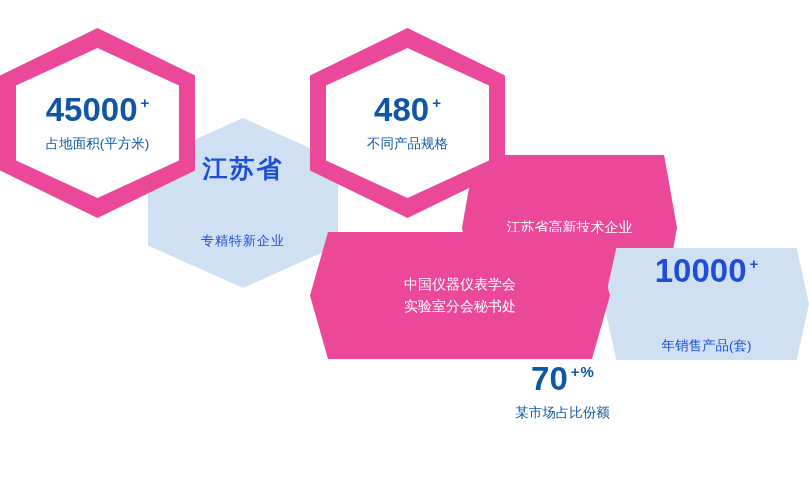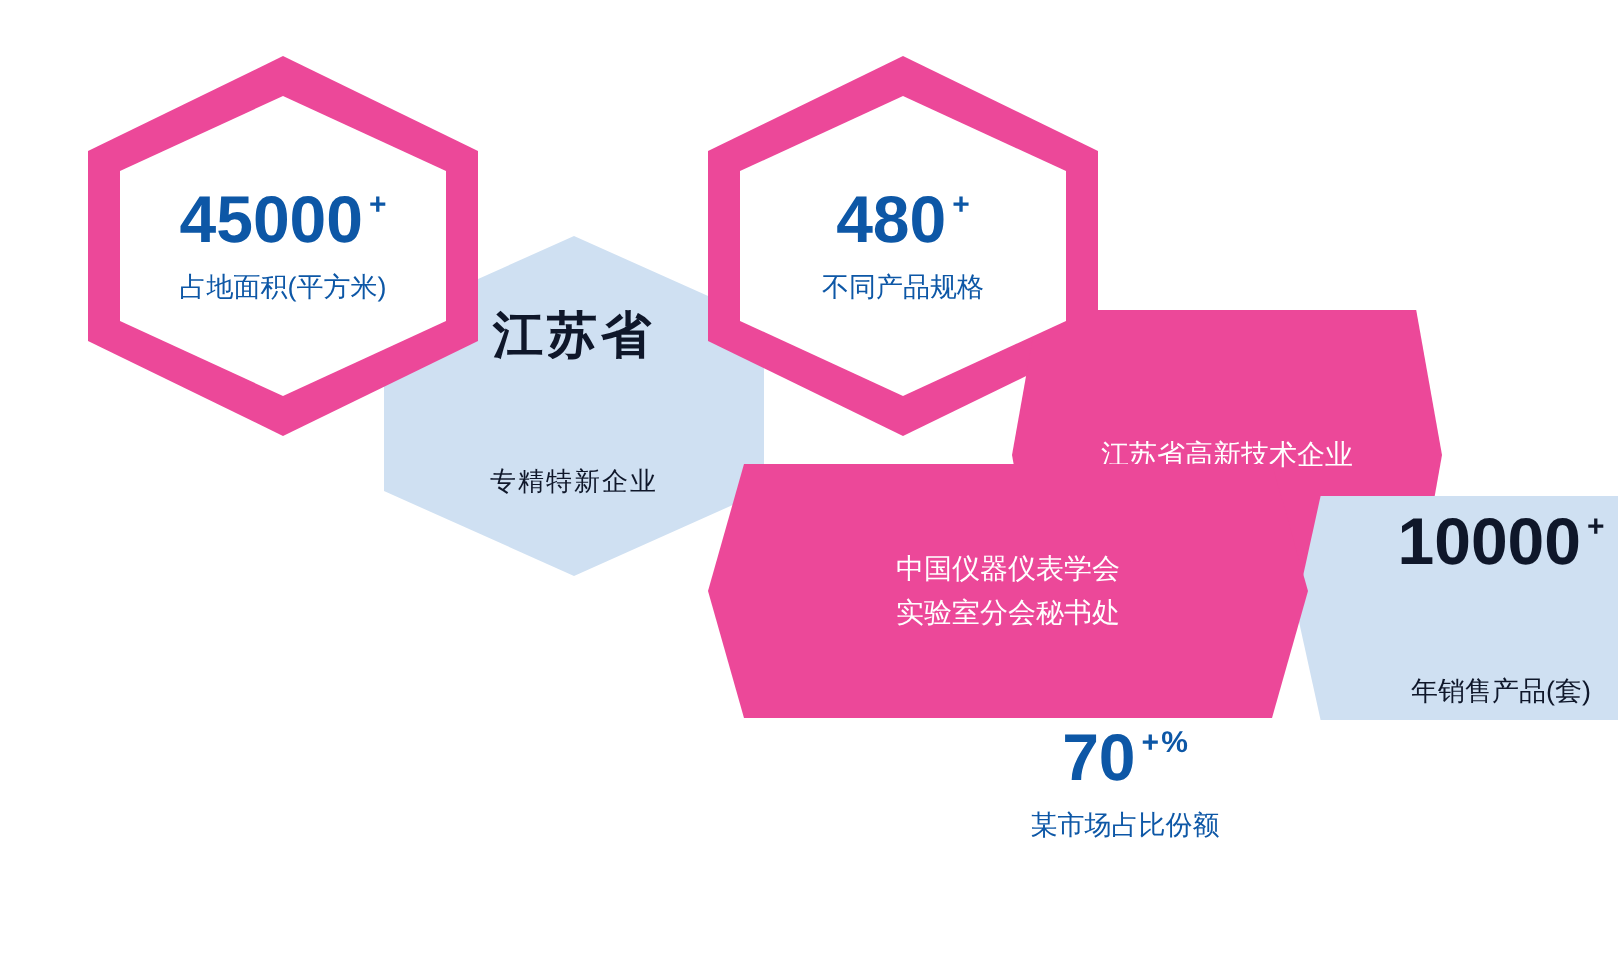--- a/index.html
+++ b/index.html
@@ -11,33 +11,32 @@
     position:relative;
   }
   .stage{position:absolute;left:0;top:0;width:809px;height:487px;}
 
   
   .hex{
     position:absolute;
     display:flex;flex-direction:column;align-items:center;justify-content:center;
     box-sizing:border-box;
     text-align:center;
-    margin-left:44px;
   }
   .hex-pointy{
     
     clip-path:polygon(50% 0%, 100% 25%, 100% 75%, 50% 100%, 0% 75%, 0% 25%);
   }
   .hex-flat{
     
     clip-path:polygon(6% 0%, 94% 0%, 100% 50%, 94% 100%, 6% 100%, 0% 50%);
   }
 
   .dark{background:#ec4899;color:#ffffff;}
-  .light{background:#cfe0f2;color:#0f172a;gap:41px;}
+  .light{background:#cfe0f2;color:#1d4ed8;gap:41px;}
   .white{background:#ffffff;color:#0d57a6;}
 
   .bignum{
     font-size:33px;font-weight:bold;letter-spacing:0px;line-height:1;
     display:flex;align-items:flex-start;justify-content:center;
   }
   .bignum .sup{font-size:15px;font-weight:bold;line-height:1;margin-left:3px;margin-top:2px;}
   .caption{font-size:13.5px;margin-top:10px;line-height:1.2;}
   .label-line{font-size:14px;line-height:1.55;}
 

